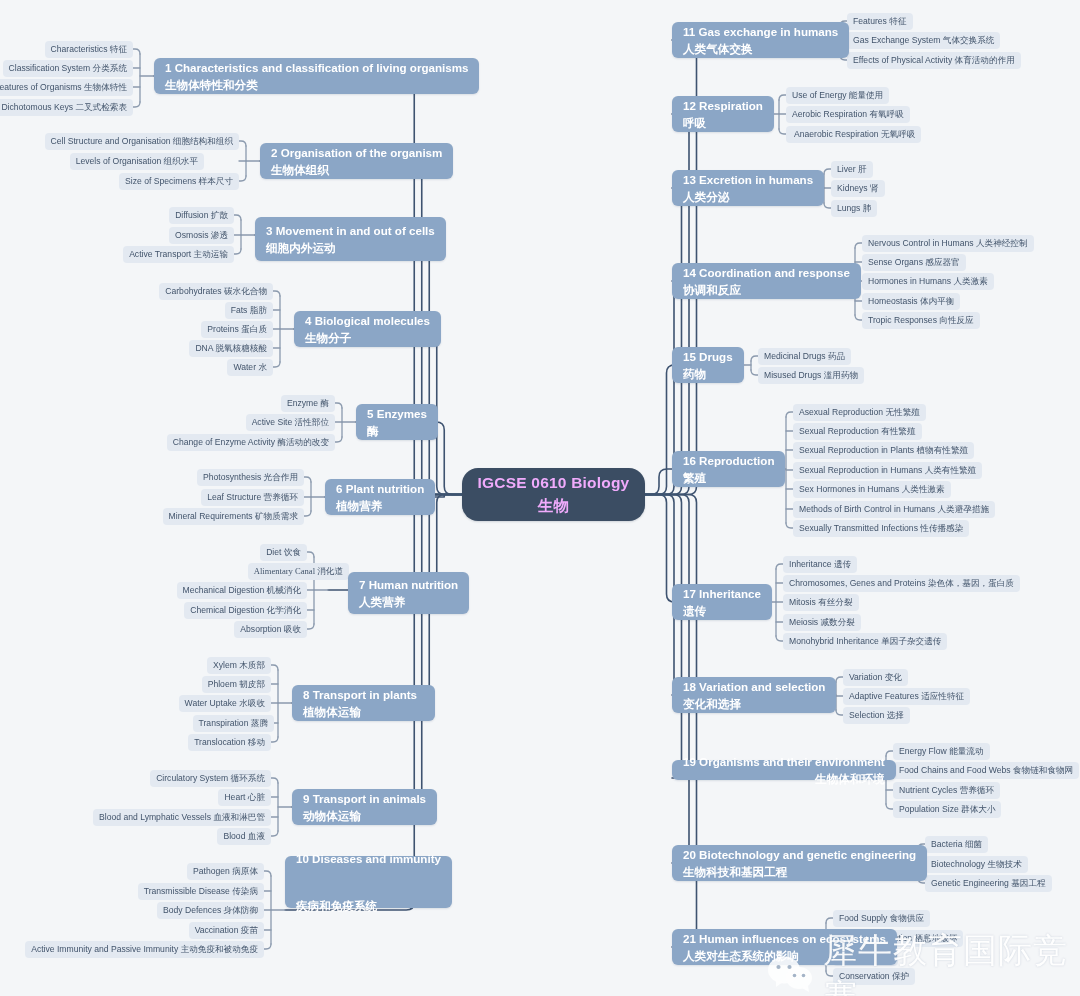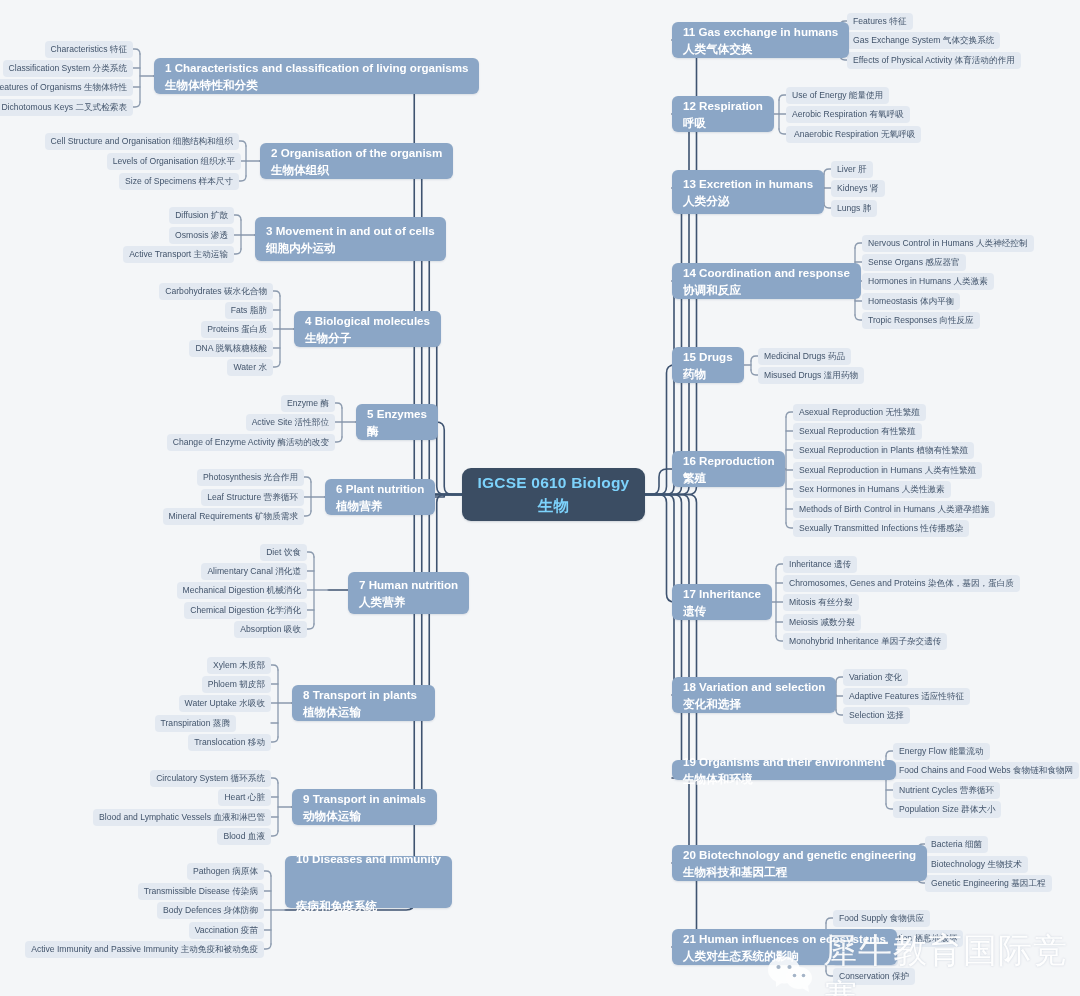--- a/index.html
+++ b/index.html
@@ -10,22 +10,22 @@
     overflow:hidden;
     position:relative;
   }
   #map{position:absolute;inset:0;width:1080px;height:996px;}
   svg.wires{position:absolute;left:0;top:0;width:1080px;height:996px;pointer-events:none;}
 
   
   .center-node{
     position:absolute;
     background:#3b4d63;
-    color:#7dd3fc;
-    border-radius:9px;
+    color:#f0abfc;
+    border-radius:16px;
     text-align:center;
     display:flex;flex-direction:column;justify-content:center;align-items:center;
     font-size:15.5px;font-weight:bold;letter-spacing:.2px;
     line-height:1.45;
     box-shadow:0 1px 2px rgba(40,55,75,.18);
     z-index:6;
   }
   .center-node .l2{font-size:15.5px;font-weight:bold;}
 
   
@@ -239,21 +239,21 @@
       </div>
       <div class="leaf" style="top: 41px; right: 947px;">Characteristics 特征</div>
       <div class="leaf" style="top: 60px; right: 947px;">Classification System 分类系统</div>
       <div class="leaf" style="top: 79px; right: 947px;">Features of Organisms 生物体特性</div>
       <div class="leaf" style="top: 99px; right: 947px;">Dichotomous Keys 二叉式检索表</div>
       <div class="topic" style="top: 143px; height: 36px; left: 260px; min-width: 175px;">
         <div>2 Organisation of the organism</div>
         <div class="cn">生物体组织</div>
       </div>
       <div class="leaf" style="top: 133px; right: 841px;">Cell Structure and Organisation 细胞结构和组织</div>
-      <div class="leaf" style="top: 153px; right: 839px; text-align: center;">Levels of Organisation 组织水平</div>
+      <div class="leaf" style="top: 153px; right: 876px; text-align: center;">Levels of Organisation 组织水平</div>
       <div class="leaf" style="top: 173px; right: 841px;">Size of Specimens 样本尺寸</div>
       <div class="topic" style="top: 217px; height: 44px; left: 255px; min-width: 180px;">
         <div>3 Movement in and out of cells</div>
         <div class="cn">细胞内外运动</div>
       </div>
       <div class="leaf" style="top: 207px; right: 846px;">Diffusion 扩散</div>
       <div class="leaf" style="top: 227px; right: 846px;">Osmosis 渗透</div>
       <div class="leaf" style="top: 246px; right: 846px;">Active Transport 主动运输</div>
       <div class="topic" style="top: 311px; height: 36px; left: 294px; min-width: 141px;">
         <div>4 Biological molecules</div>
@@ -276,32 +276,32 @@
         <div class="cn">植物营养</div>
       </div>
       <div class="leaf" style="top: 469px; right: 776px;">Photosynthesis 光合作用</div>
       <div class="leaf" style="top: 489px; right: 776px;">Leaf Structure 营养循环</div>
       <div class="leaf" style="top: 508px; right: 776px;">Mineral Requirements 矿物质需求</div>
       <div class="topic" style="top: 572px; height: 42px; left: 348px; min-width: 107px;">
         <div>7 Human nutrition</div>
         <div class="cn">人类营养</div>
       </div>
       <div class="leaf" style="top: 544px; right: 773px;">Diet 饮食</div>
-      <div class="leaf" style="top: 563px; right: 773px;">Alimentary Canal 消化道</div>
+      <div class="leaf" style="top: 563px; right: 731px; font-family: Liberation Serif, serif;">Alimentary Canal 消化道</div>
       <div class="leaf" style="top: 582px; right: 773px;">Mechanical Digestion 机械消化</div>
       <div class="leaf" style="top: 602px; right: 773px;">Chemical Digestion 化学消化</div>
       <div class="leaf" style="top: 621px; right: 773px;">Absorption 吸收</div>
       <div class="topic" style="top: 685px; height: 36px; left: 292px; min-width: 143px;">
         <div>8 Transport in plants</div>
         <div class="cn">植物体运输</div>
       </div>
       <div class="leaf" style="top: 657px; right: 809px;">Xylem 木质部</div>
       <div class="leaf" style="top: 676px; right: 809px;">Phloem 韧皮部</div>
       <div class="leaf" style="top: 695px; right: 809px;">Water Uptake 水吸收</div>
-      <div class="leaf" style="top: 715px; right: 844px;">Transpiration 蒸腾</div>
+      <div class="leaf" style="top: 715px; right: 806px;">Transpiration 蒸腾</div>
       <div class="leaf" style="top: 734px; right: 809px;">Translocation 移动</div>
       <div class="topic" style="top: 789px; height: 36px; left: 292px; min-width: 143px;">
         <div>9 Transport in animals</div>
         <div class="cn">动物体运输</div>
       </div>
       <div class="leaf" style="top: 770px; right: 809px;">Circulatory System 循环系统</div>
       <div class="leaf" style="top: 789px; right: 809px;">Heart 心脏</div>
       <div class="leaf" style="top: 809px; right: 809px;">Blood and Lymphatic Vessels 血液和淋巴管</div>
       <div class="leaf" style="top: 828px; right: 809px;">Blood 血液</div>
       <div class="topic" style="top: 856px; height: 52px; left: 285px; min-width: 150px; gap: 29px;">
@@ -320,21 +320,21 @@
       <div class="leaf" style="top: 13px; left: 847px;">Features 特征</div>
       <div class="leaf" style="top: 32px; left: 847px;">Gas Exchange System 气体交换系统</div>
       <div class="leaf" style="top: 52px; left: 847px;">Effects of Physical Activity 体育活动的作用</div>
       <div class="topic" style="top: 96px; height: 36px; left: 672px; min-width: 93px;">
         <div>12 Respiration</div>
         <div class="cn">呼吸</div>
       </div>
       <div class="leaf" style="top: 87px; left: 786px;">Use of Energy 能量使用</div>
       <div class="leaf" style="top: 106px; left: 786px;">Aerobic Respiration 有氧呼吸</div>
       <div class="leaf" style="top: 126px; left: 786px; padding-left: 8px;">Anaerobic Respiration 无氧呼吸</div>
-      <div class="topic" style="top: 170px; height: 44px; left: 672px; min-width: 138px;">
+      <div class="topic" style="top: 170px; height: 36px; left: 672px; min-width: 138px;">
         <div>13 Excretion in humans</div>
         <div class="cn">人类分泌</div>
       </div>
       <div class="leaf" style="top: 161px; left: 831px;">Liver 肝</div>
       <div class="leaf" style="top: 180px; left: 831px;">Kidneys 肾</div>
       <div class="leaf" style="top: 200px; left: 831px;">Lungs 肺</div>
       <div class="topic" style="top: 263px; height: 36px; left: 672px; min-width: 169px;">
         <div>14 Coordination and response</div>
         <div class="cn">协调和反应</div>
       </div>
@@ -369,21 +369,21 @@
       <div class="leaf" style="top: 594px; left: 783px;">Mitosis 有丝分裂</div>
       <div class="leaf" style="top: 614px; left: 783px;">Meiosis 减数分裂</div>
       <div class="leaf" style="top: 633px; left: 783px;">Monohybrid Inheritance 单因子杂交遗传</div>
       <div class="topic" style="top: 677px; height: 36px; left: 672px; min-width: 150px;">
         <div>18 Variation and selection</div>
         <div class="cn">变化和选择</div>
       </div>
       <div class="leaf" style="top: 669px; left: 843px;">Variation 变化</div>
       <div class="leaf" style="top: 688px; left: 843px;">Adaptive Features 适应性特征</div>
       <div class="leaf" style="top: 707px; left: 843px;">Selection 选择</div>
-      <div class="topic" style="top: 760px; height: 20px; left: 672px; min-width: 200px;">
+      <div class="topic" style="top: 760px; height: 20px; left: 672px; min-width: 200px; text-align: right;">
         <div>19 Organisms and their environment</div>
         <div class="cn">生物体和环境</div>
       </div>
       <div class="leaf" style="top: 743px; left: 893px;">Energy Flow 能量流动</div>
       <div class="leaf" style="top: 762px; left: 893px;">Food Chains and Food Webs 食物链和食物网</div>
       <div class="leaf" style="top: 782px; left: 893px;">Nutrient Cycles 营养循环</div>
       <div class="leaf" style="top: 801px; left: 893px;">Population Size 群体大小</div>
       <div class="topic" style="top: 845px; height: 36px; left: 672px; min-width: 232px;">
         <div>20 Biotechnology and genetic engineering</div>
         <div class="cn">生物科技和基因工程</div>

